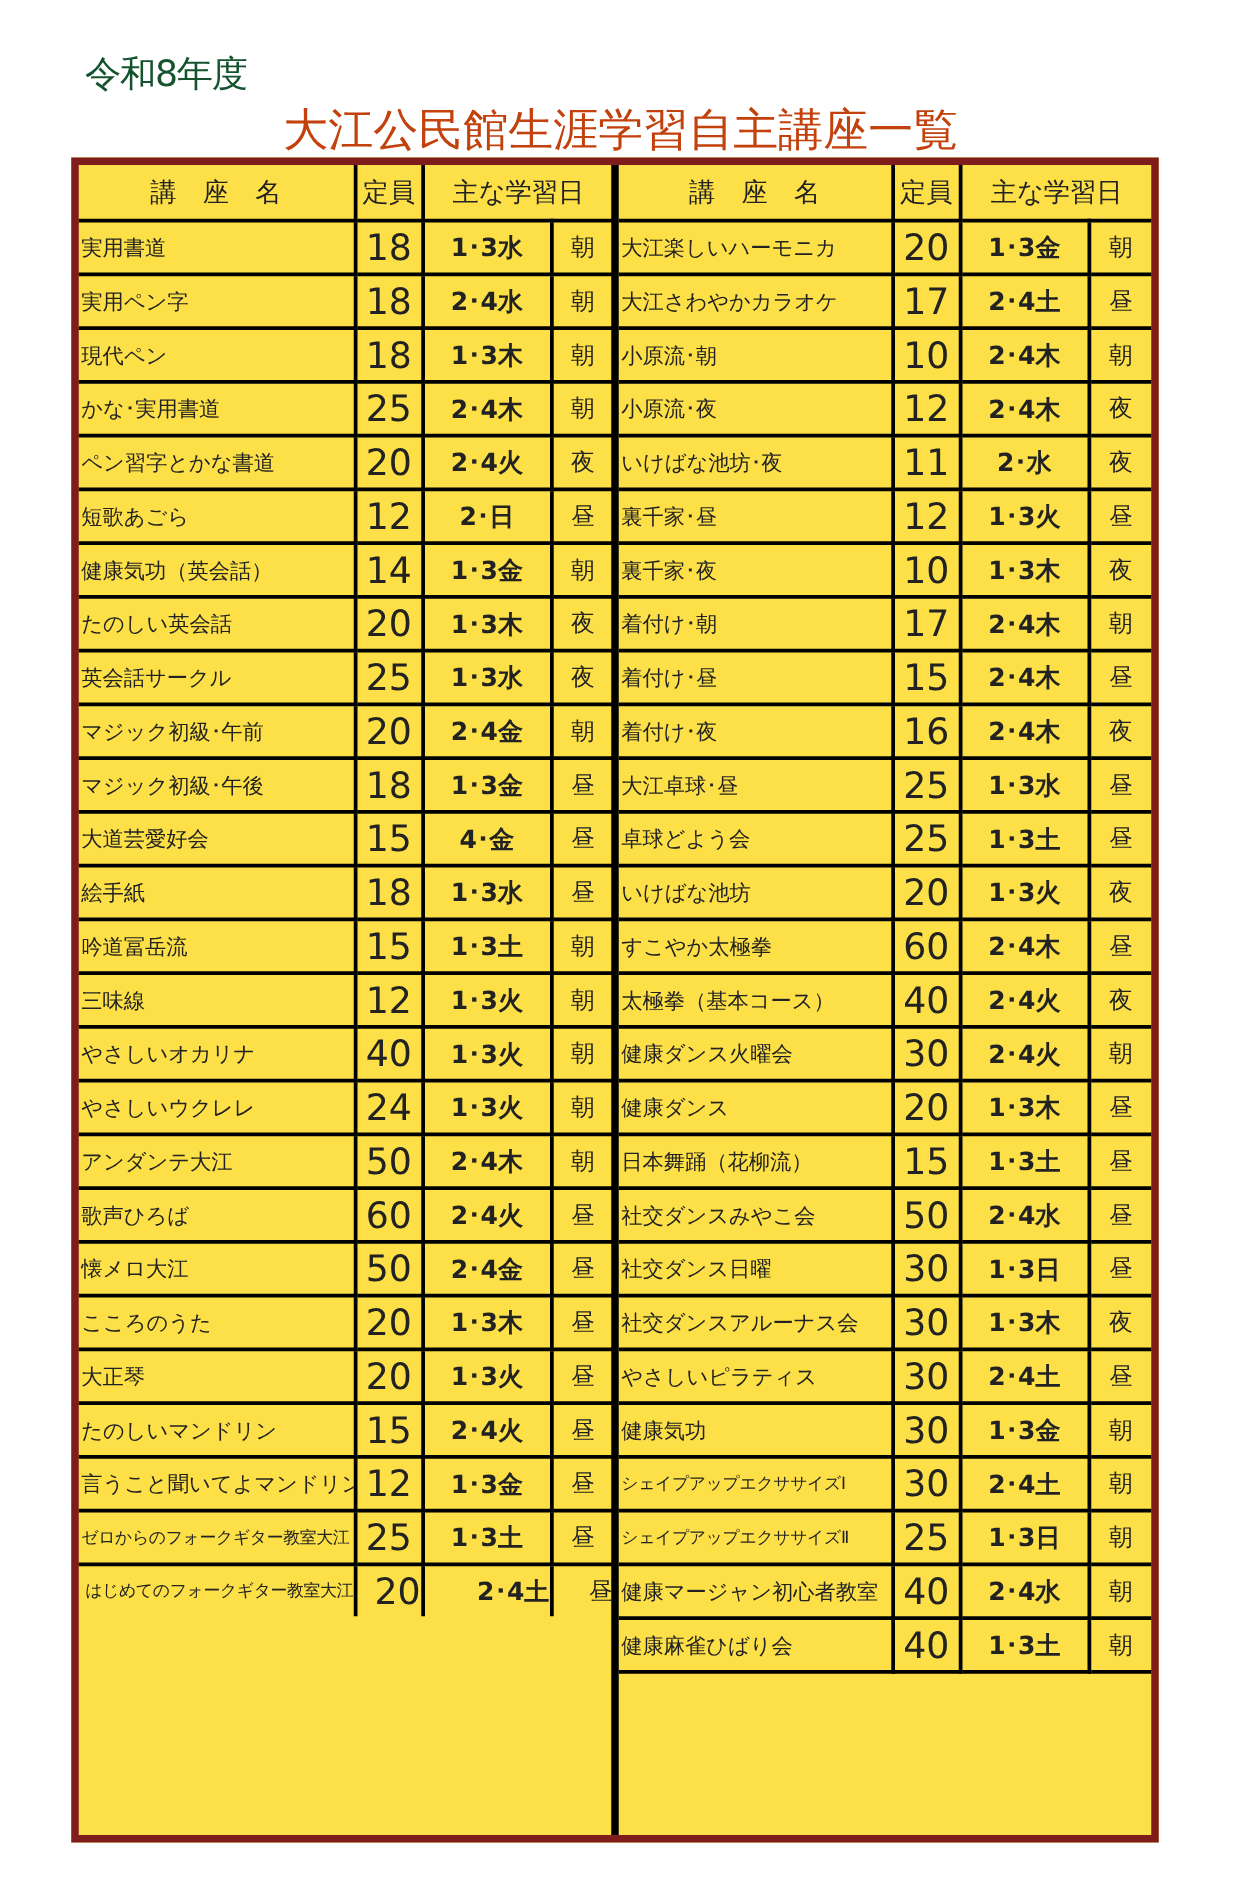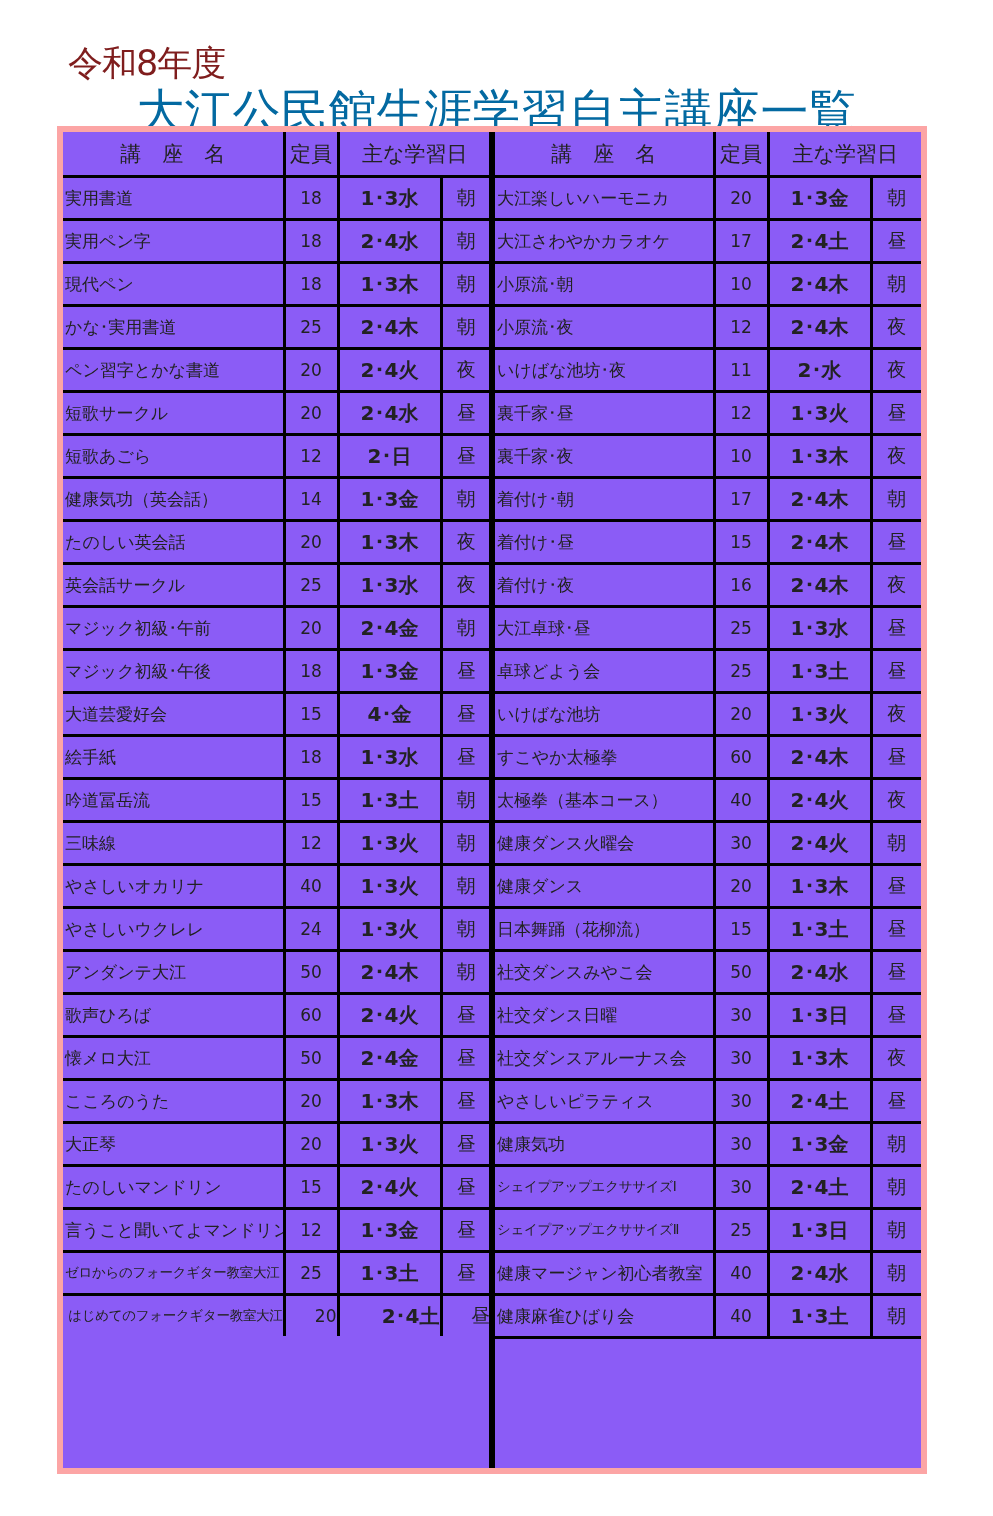--- a/index.html
+++ b/index.html
@@ -2,29 +2,29 @@
 <html><head>
 <meta charset="utf-8">
 <style>
   html, body { margin: 0; padding: 0; background: #ffffff; }
   body {
     width: 993px; height: 1516px; position: relative; overflow: hidden;
     font-family: "DejaVu Sans", "Liberation Sans", sans-serif; color: #222;
   }
   .year {
     position: absolute; left: 68px; top: 40px;
-    font-size: 35px; color: #7f1d1d; letter-spacing: -1px;
+    font-size: 29px; color: #14532d; letter-spacing: -1px;
   }
   .title {
     position: absolute; left: 0; width: 993px; top: 80px; text-align: center;
-    font-size: 48px; color: #0369a1; letter-spacing: 0px;
+    font-size: 36px; color: #c2410c; letter-spacing: 0px;
   }
   .sheet {
     position: absolute; left: 57px; top: 126px; width: 870px; height: 1348px;
-    box-sizing: border-box; border: 6px solid #fca5a5; background: #8b5cf6;
+    box-sizing: border-box; border: 6px solid #7f1d1d; background: #fde047;
   }
   .half {
     position: absolute; top: 0; height: 100%;
   }
   .half.left { left: 0; width: 427px; }
   .half.right { left: 432px; width: 426px; }
   .divider {
     position: absolute; left: 426px; top: 0; width: 6px; height: 100%; background: #000;
   }
   table { border-collapse: collapse; width: 100%; table-layout: fixed; }
@@ -32,21 +32,21 @@
     border: 3px solid #000; padding: 0; height: 40px; font-weight: normal;
     font-size: 20px; text-align: center; white-space: nowrap; overflow: hidden;
   }
   th { height: 43px; font-size: 21px; }
   tr:first-child th { border-top: none; }
   td:first-child, th:first-child { border-left: none; }
   td:last-child, th:last-child { border-right: none; }
   tr:last-child td { border-bottom: none; text-align: right; }
   td.name { text-align: left; padding-left: 2px; font-size: 17px; }
   td.name.small { font-size: 13.5px; letter-spacing: -0.3px; }
-  td.num { font-size: 17px; }
+  td.num { font-size: 29px; }
   td.date { font-size: 20px; font-weight: bold; }
   td.time { font-size: 19px; }
 </style>
 </head>
 <body>
 
 <div class="year">令和8年度</div>
 <div class="title">大江公民館生涯学習自主講座一覧</div>
 
 <div class="sheet">
@@ -90,26 +90,20 @@
             <td class="date">2･4木</td>
             <td class="time">朝</td>
           </tr>
           <tr>
             <td class="name">ペン習字とかな書道</td>
             <td class="num">20</td>
             <td class="date">2･4火</td>
             <td class="time">夜</td>
           </tr>
           <tr>
-            <td class="name">短歌サークル</td>
-            <td class="num">20</td>
-            <td class="date">2･4水</td>
-            <td class="time">昼</td>
-          </tr>
-          <tr>
             <td class="name">短歌あごら</td>
             <td class="num">12</td>
             <td class="date">2･日</td>
             <td class="time">昼</td>
           </tr>
           <tr>
             <td class="name">健康気功（英会話）</td>
             <td class="num">14</td>
             <td class="date">1･3金</td>
             <td class="time">朝</td>

